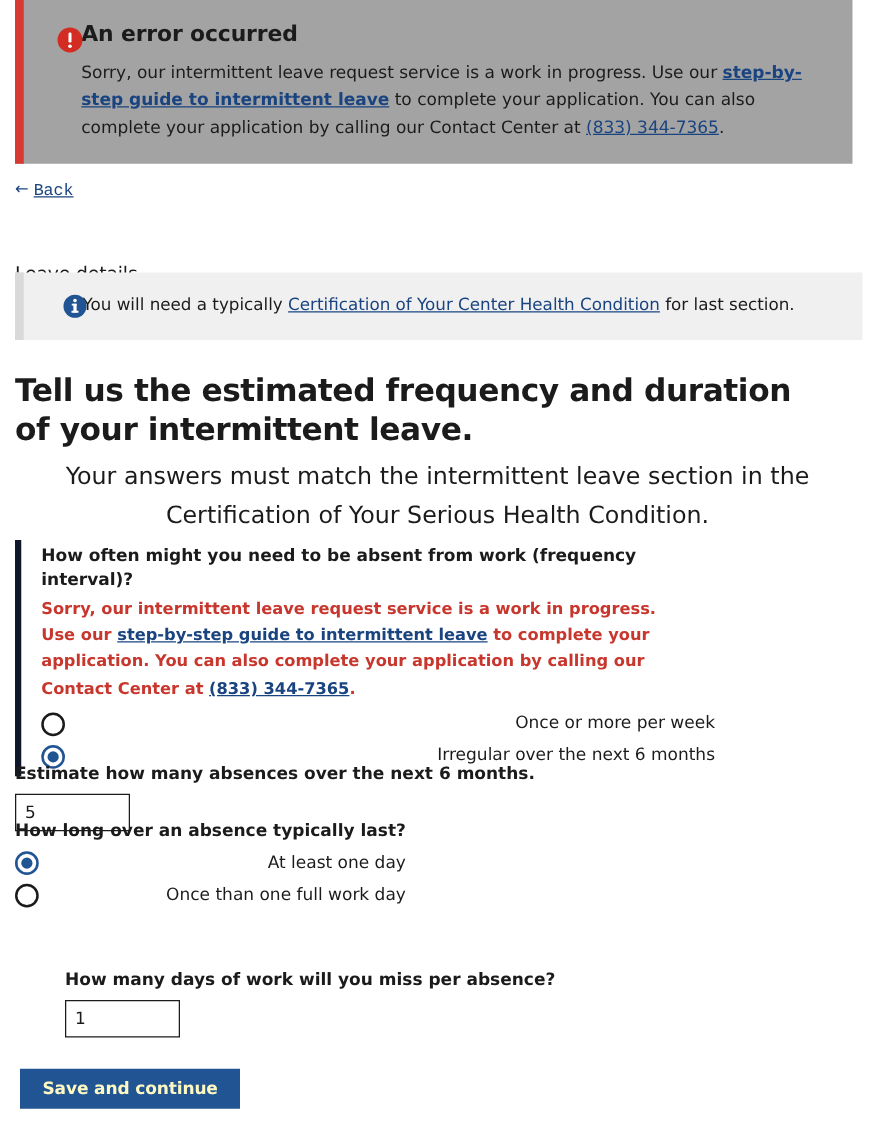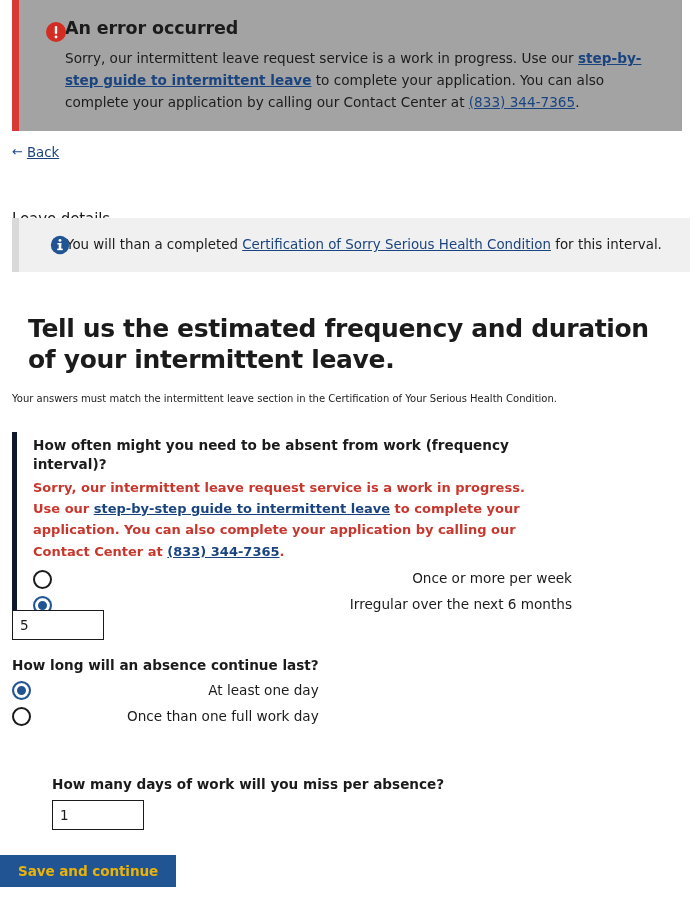--- a/index.html
+++ b/index.html
@@ -59,21 +59,21 @@
     left: 12px;
     top: 143px;
     font-size: 13.3px;
     display: flex;
     align-items: center;
     gap: 4px;
     color: #1a4480;
     text-decoration: none;
   }
   .back-link .arrow { text-decoration: none; font-size: 13px; }
-  .back-link .lbl { text-decoration: underline; }
+  .back-link .lbl { text-decoration: underline; font-family: Liberation Mono, monospace; }
 
   
   .section-title {
     position: absolute;
     left: 12px;
     top: 209px;
     font-size: 15px;
     font-weight: normal;
     letter-spacing: -0.1px;
   }
@@ -99,34 +99,35 @@
     height: 20px;
   }
   .alert-info .info-text { font-size: 13.4px; }
 
   
   h1.page-heading {
     position: absolute;
     left: 12px;
     top: 298px;
     width: 640px;
-    margin: 16px;
+    margin: 0;
     font-size: 25px;
     font-weight: bold;
     line-height: 1.22;
     letter-spacing: -0.35px;
   }
   .lead {
     position: absolute;
     left: 12px;
-    top: 391px;
+    top: 366px;
     width: 676px;
     margin: 0;
-    font-size: 10px;
+    font-size: 19px;
     line-height: 1.62;
+    text-align: center;
   }
 
   
   .fieldset-error {
     position: absolute;
     left: 12px;
     top: 432px;
     width: 560px;
     border-left: 5px solid #0f172a;
     padding: 4px 0 6px 16px;
@@ -189,24 +190,24 @@
     font-family: "DejaVu Sans", "Liberation Sans", sans-serif;
     font-size: 13.5px;
     color: #1b1b1b;
     padding: 0 7px;
     outline: none;
   }
 
   
   .btn-primary {
     position: absolute;
-    left: 0;
+    left: 16px;
     top: 855px;
     background: #205493;
-    color: #eab308;
+    color: #fef9c3;
     border: none;
     border-radius: 0;
     font-family: "DejaVu Sans", "Liberation Sans", sans-serif;
     font-size: 13.6px;
     font-weight: bold;
     padding: 0 18px;
     height: 32px;
     cursor: pointer;
     letter-spacing: -0.1px;
   }
@@ -236,46 +237,47 @@
 <div class="alert-info">
   <span class="info-icon">
     <svg width="20" height="20" viewBox="0 0 20 20">
       <circle cx="10" cy="10" r="9.2" fill="#205493"></circle>
       <circle cx="10" cy="5.4" r="1.45" fill="#ffffff"></circle>
       <rect x="8.7" y="8" width="2.6" height="7" fill="#ffffff"></rect>
       <rect x="7.2" y="13.6" width="5.6" height="1.6" fill="#ffffff"></rect>
       <rect x="7.4" y="8" width="3.9" height="1.5" fill="#ffffff"></rect>
     </svg>
   </span>
-  <div class="info-text"><span>You will than a completed </span><a href="#">Certification of Sorry Serious Health Condition</a><span> for this interval.</span></div>
+  <div class="info-text"><span>You will need a typically </span><a href="#">Certification of Your Center Health Condition</a><span> for last section.</span></div>
 </div>
 
 <h1 class="page-heading">Tell us the estimated frequency and duration of your intermittent leave.</h1>
 <p class="lead">Your answers must match the intermittent leave section in the Certification of Your Serious Health Condition.</p>
 
 <div class="fieldset-error">
   <div class="legend">How often might you need to be absent from work (frequency interval)?</div>
   <p class="field-error-msg"><span>Sorry, our intermittent leave request service is a work in progress. Use our </span><a href="#">step-by-step guide to intermittent leave</a><span> to complete your application. You can also complete your application by calling our Contact Center at </span><a href="#">(833) 344-7365</a><span>.</span></p>
 
   <label class="radio-row">
     <span class="radio-mark"></span>
     <span class="radio-label">Once or more per week</span>
   </label>
   <label class="radio-row">
     <span class="radio-mark checked"></span>
     <span class="radio-label">Irregular over the next 6 months</span>
   </label>
 </div>
 
 <div class="field-group" style="top:610px;">
+  <div class="field-label">Estimate how many absences over the next 6 months.</div>
   <input class="text-input" type="text" value="5" style="">
 </div>
 
 <div class="field-group" style="top:656px;">
-  <div class="field-label">How long will an absence continue last?</div>
+  <div class="field-label">How long over an absence typically last?</div>
   <label class="radio-row">
     <span class="radio-mark checked"></span>
     <span class="radio-label">At least one day</span>
   </label>
   <label class="radio-row">
     <span class="radio-mark"></span>
     <span class="radio-label">Once than one full work day</span>
   </label>
 </div>
 

